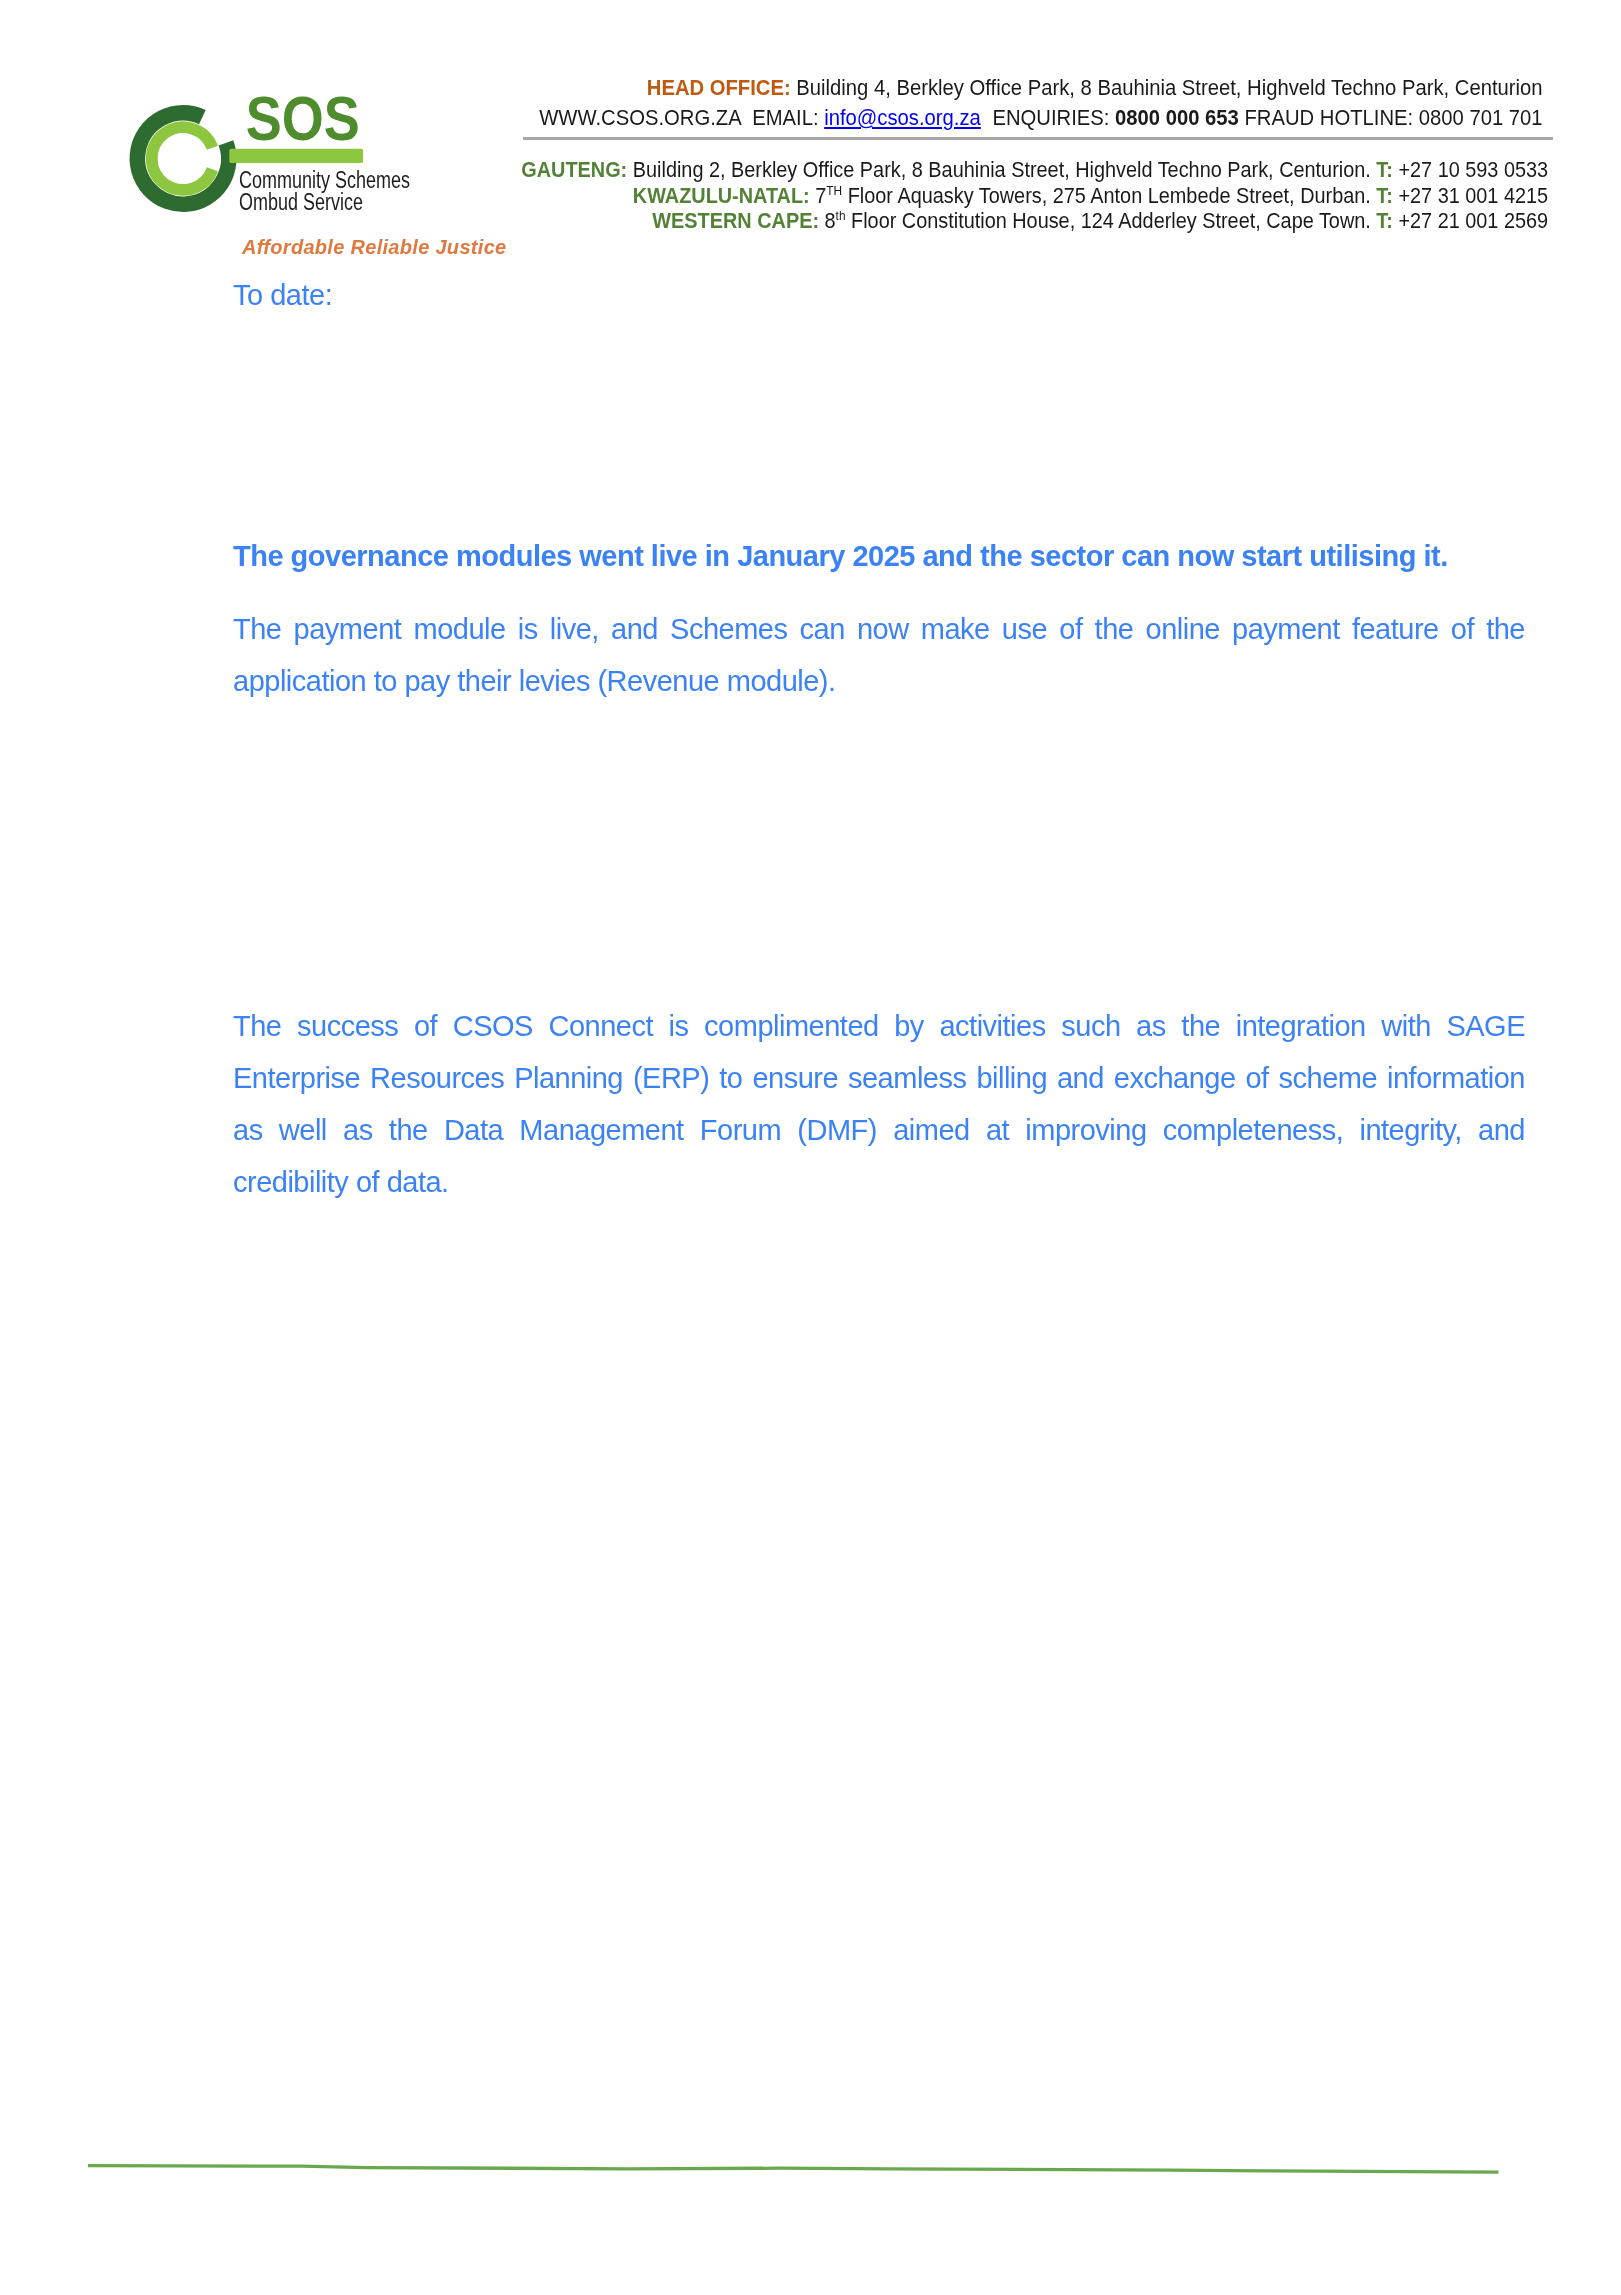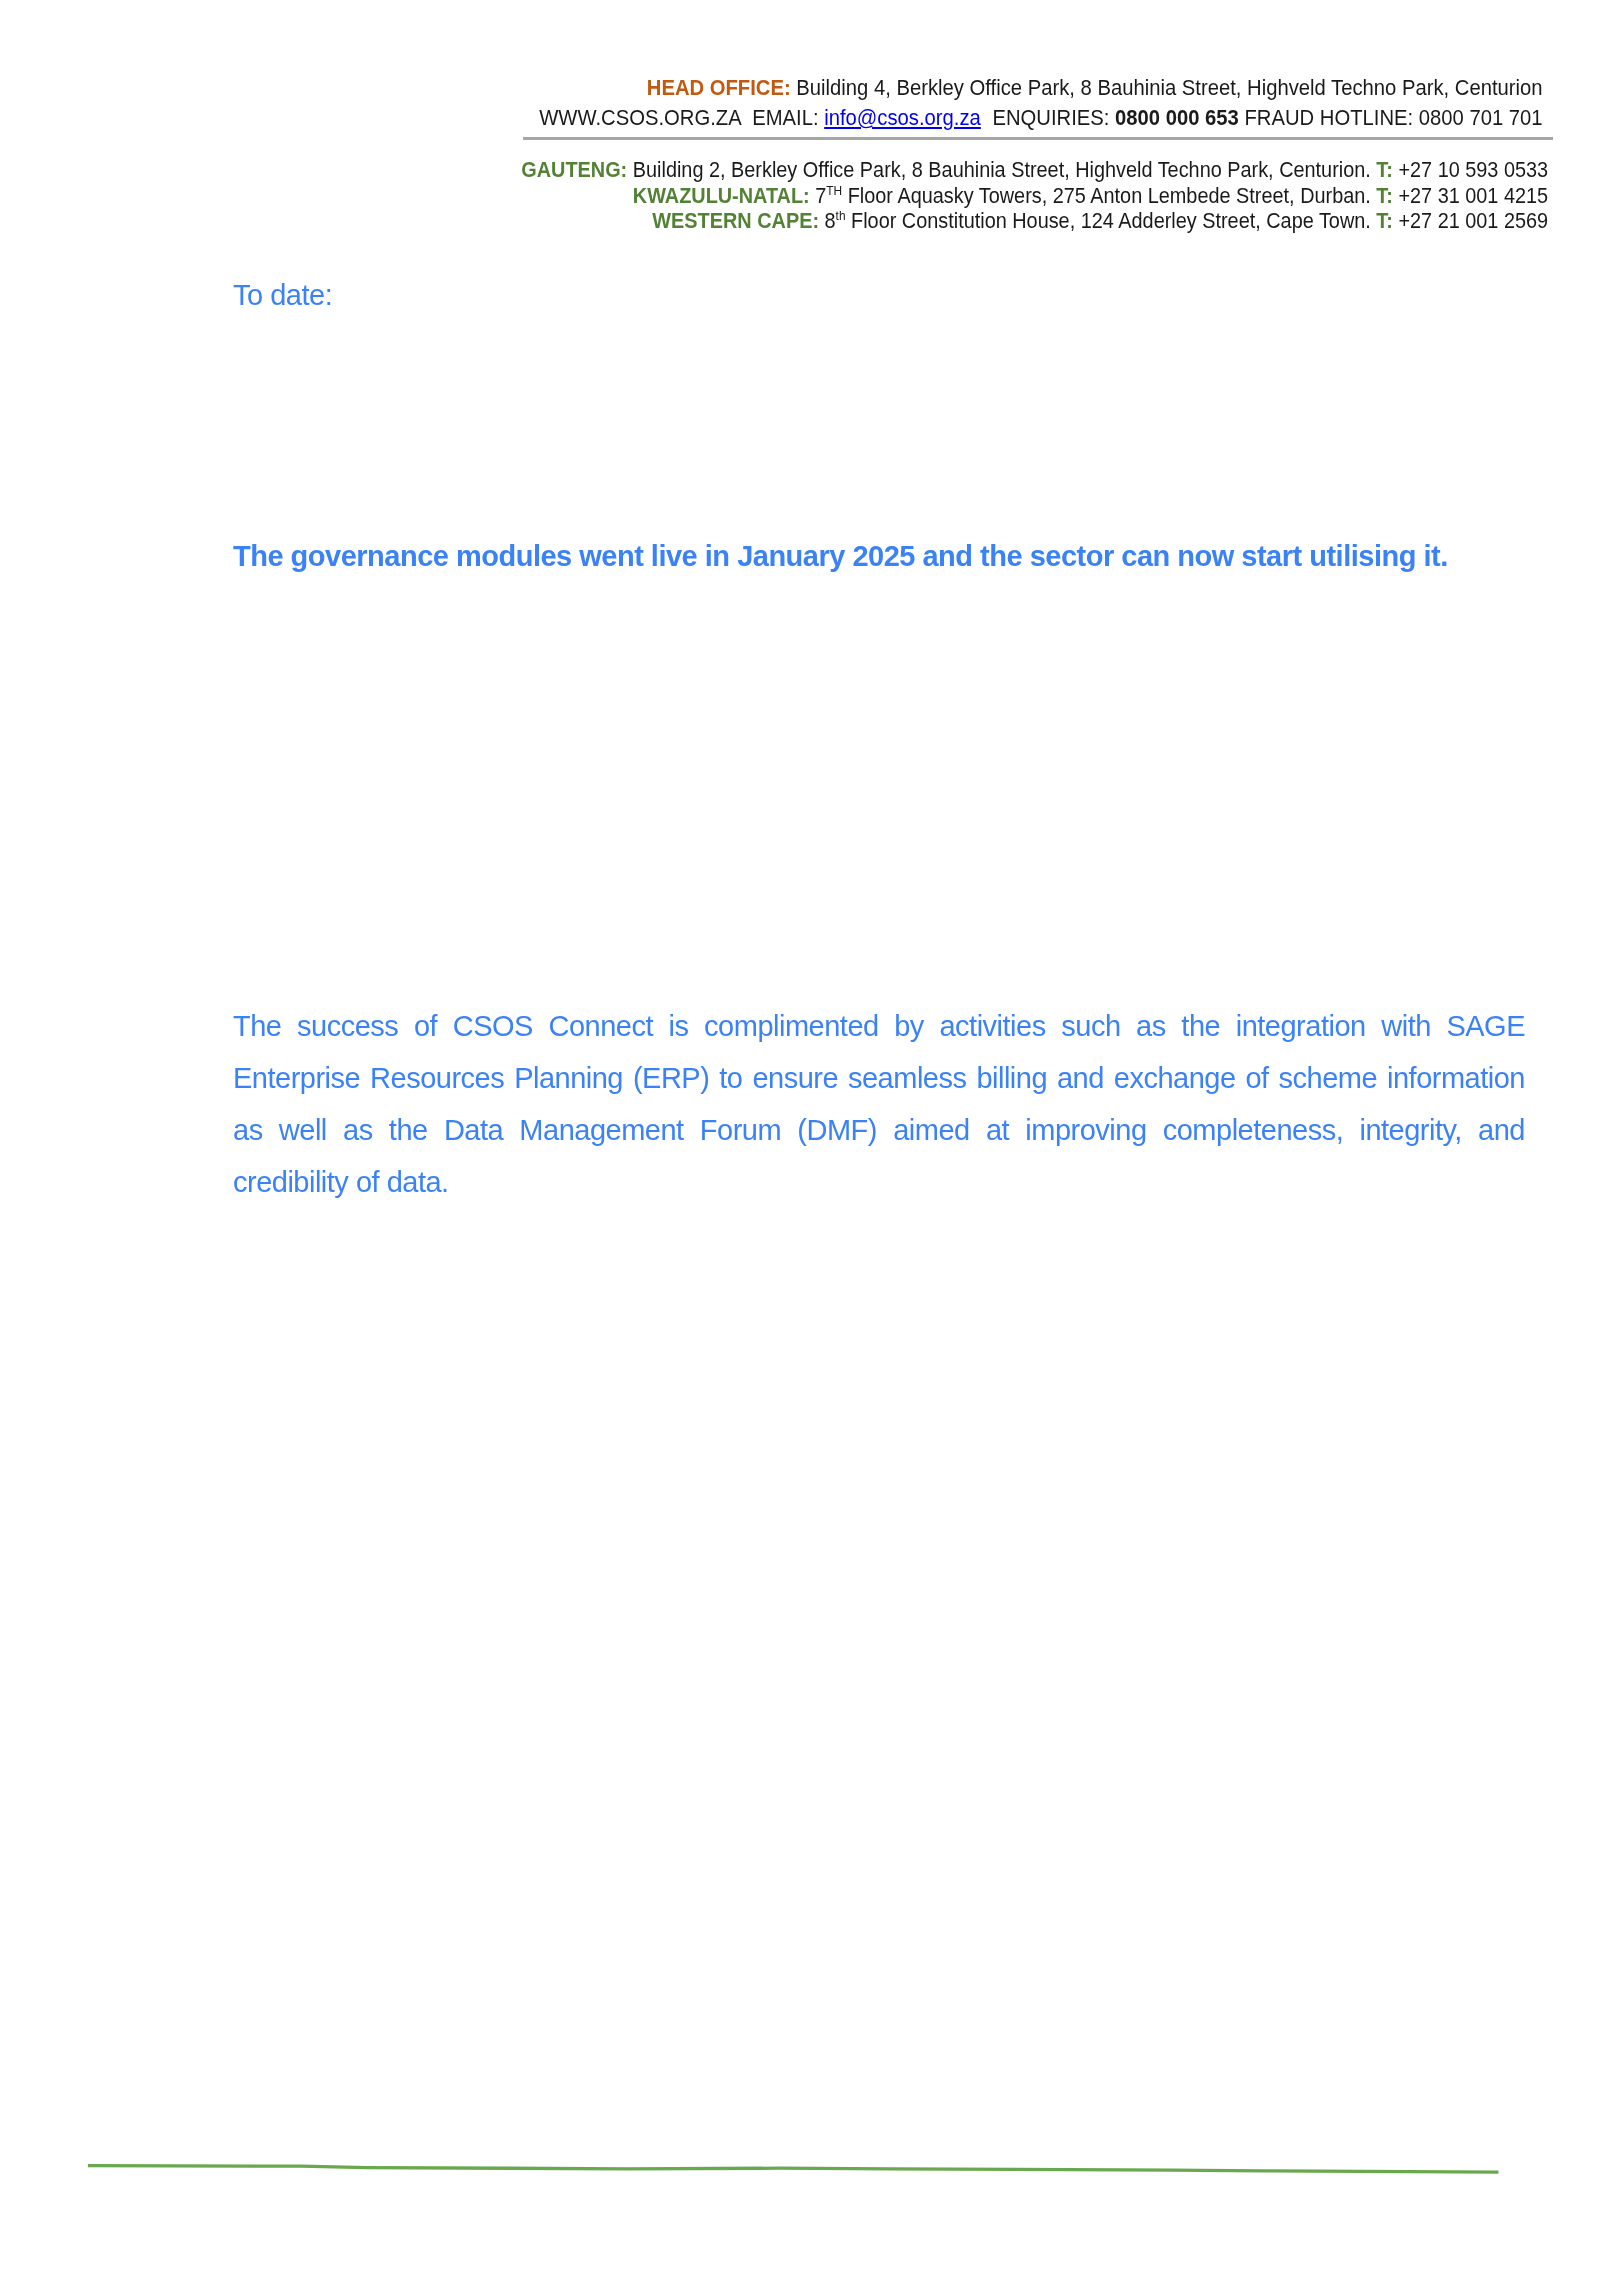--- a/index.html
+++ b/index.html
@@ -120,20 +120,36 @@
     position: absolute;
     left: 85px;
     top: 2161px;
   }
 </style>
 </head>
 <body>
 
 <div class="page">
 
+  <div class="logo-wrap">
+    <svg class="logo-svg" width="314" height="150" viewBox="0 0 480 230">
+
+      <path d="M 128.6 61.6 A 70 70 0 1 0 164.8 101.1" fill="none" stroke="#2e6b30" stroke-width="24" stroke-linecap="butt"></path>
+
+      <path d="M 144.1 108.6 A 48 48 0 1 0 144.1 141.4" fill="none" stroke="#8dc63f" stroke-width="18" stroke-linecap="butt"></path>
+
+      <rect x="170" y="110" width="205" height="22" rx="3" fill="#8dc63f"></rect>
+
+      <text x="195" y="97" font-family="Liberation Sans, DejaVu Sans, sans-serif" font-size="96" font-weight="bold" fill="#4e8c2d" textLength="175" lengthAdjust="spacingAndGlyphs">SOS</text>
+
+      <text x="185" y="170" font-family="Liberation Sans, DejaVu Sans, sans-serif" font-size="36" fill="#1d1d1d" textLength="262" lengthAdjust="spacingAndGlyphs">Community Schemes</text>
+      <text x="185" y="204" font-family="Liberation Sans, DejaVu Sans, sans-serif" font-size="36" fill="#1d1d1d" textLength="190" lengthAdjust="spacingAndGlyphs">Ombud Service</text>
+    </svg>
+    <div class="logo-tagline">Affordable Reliable Justice</div>
+  </div>
 
   <div class="contact">
     <div class="hline">
       <span class="ho-label">HEAD OFFICE:</span>
       <span>Building 4, Berkley Office Park, 8 Bauhinia Street, Highveld Techno Park, Centurion</span>
     </div>
     <div class="hline">
       <span>WWW.CSOS.ORG.ZA</span>
       <span class="gap-l">EMAIL:</span>
       <a class="email-link">info@csos.org.za</a>
@@ -162,20 +178,21 @@
     <div class="oline">
       <span class="office-label">WESTERN CAPE:</span>
       <span><span>8</span><sup>th</sup><span> Floor Constitution House, 124 Adderley Street, Cape Town.</span></span>
       <span class="tel-label">T:</span>
       <span>+27 21 001 2569</span>
     </div>
   </div>
 
   <div class="bodytext intro">To date:</div>
   <div class="bodytext par p1">The governance modules went live in January 2025 and the sector can now start utilising it.</div>
+  <div class="bodytext par p2">The payment module is live, and Schemes can now make use of the online payment feature of the application to pay their levies (Revenue module).</div>
   <div class="bodytext par p4">The success of CSOS Connect is complimented by activities such as the integration with SAGE Enterprise Resources Planning (ERP) to ensure seamless billing and exchange of scheme information as well as the Data Management Forum (DMF) aimed at improving completeness, integrity, and credibility of data.</div>
 
   <svg class="footer-line" width="1419" height="15.7" viewBox="0 0 2170 24">
     <polyline points="4,7 330,8 430,10 830,12 1060,11 1230,12 1660,14 1800,15 2162,17" fill="none" stroke="#6aa84f" stroke-width="5"></polyline>
   </svg>
 
 </div>
 
 
 </body></html>

